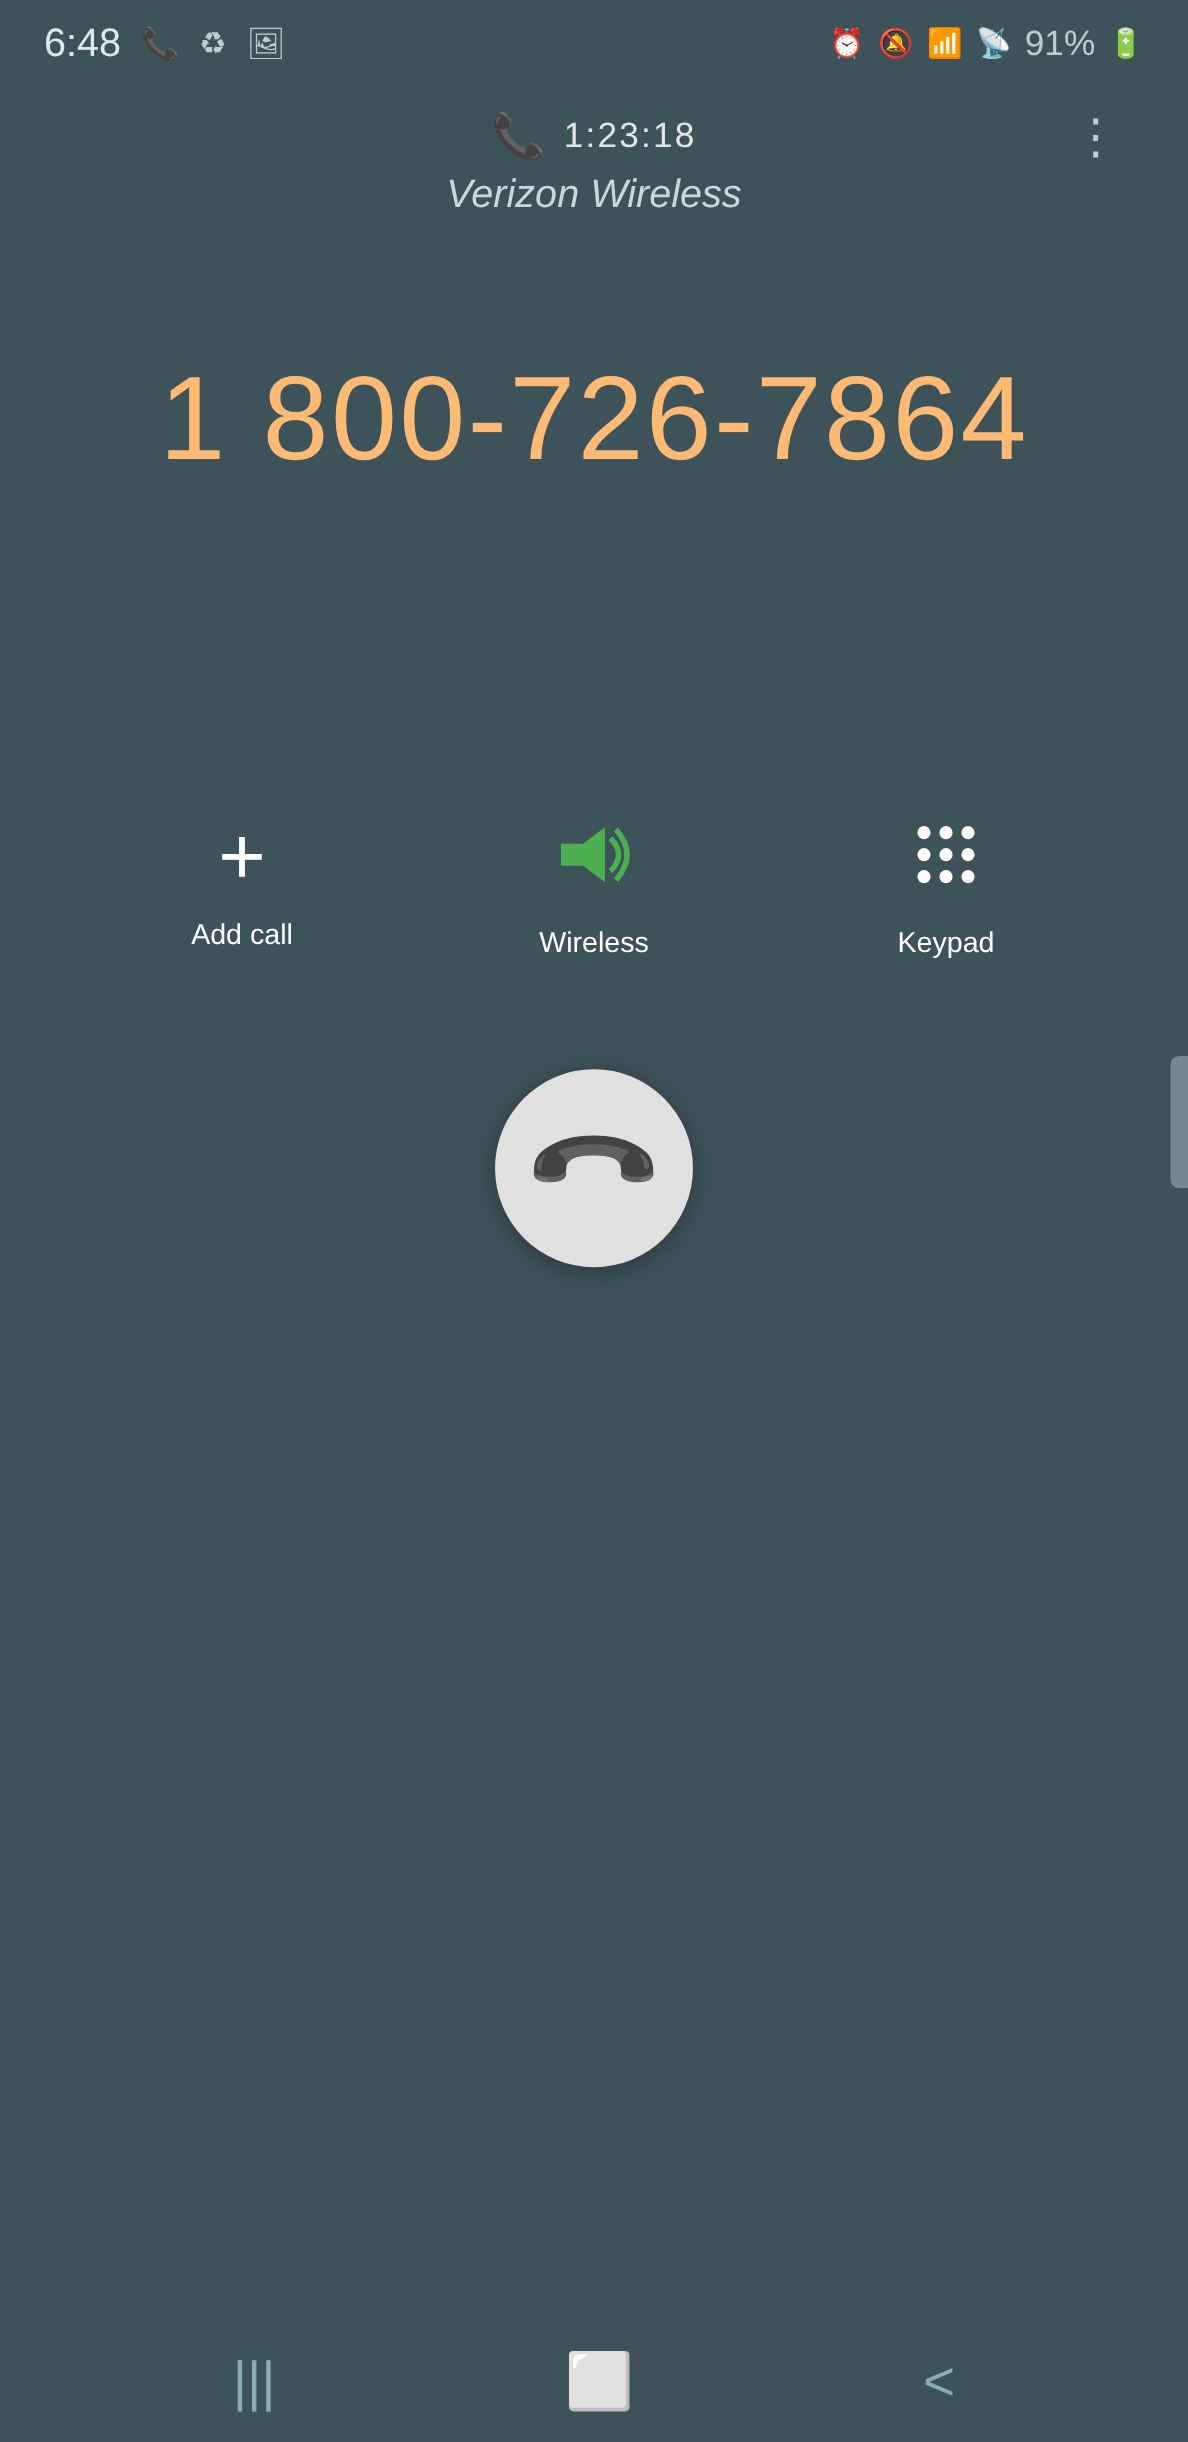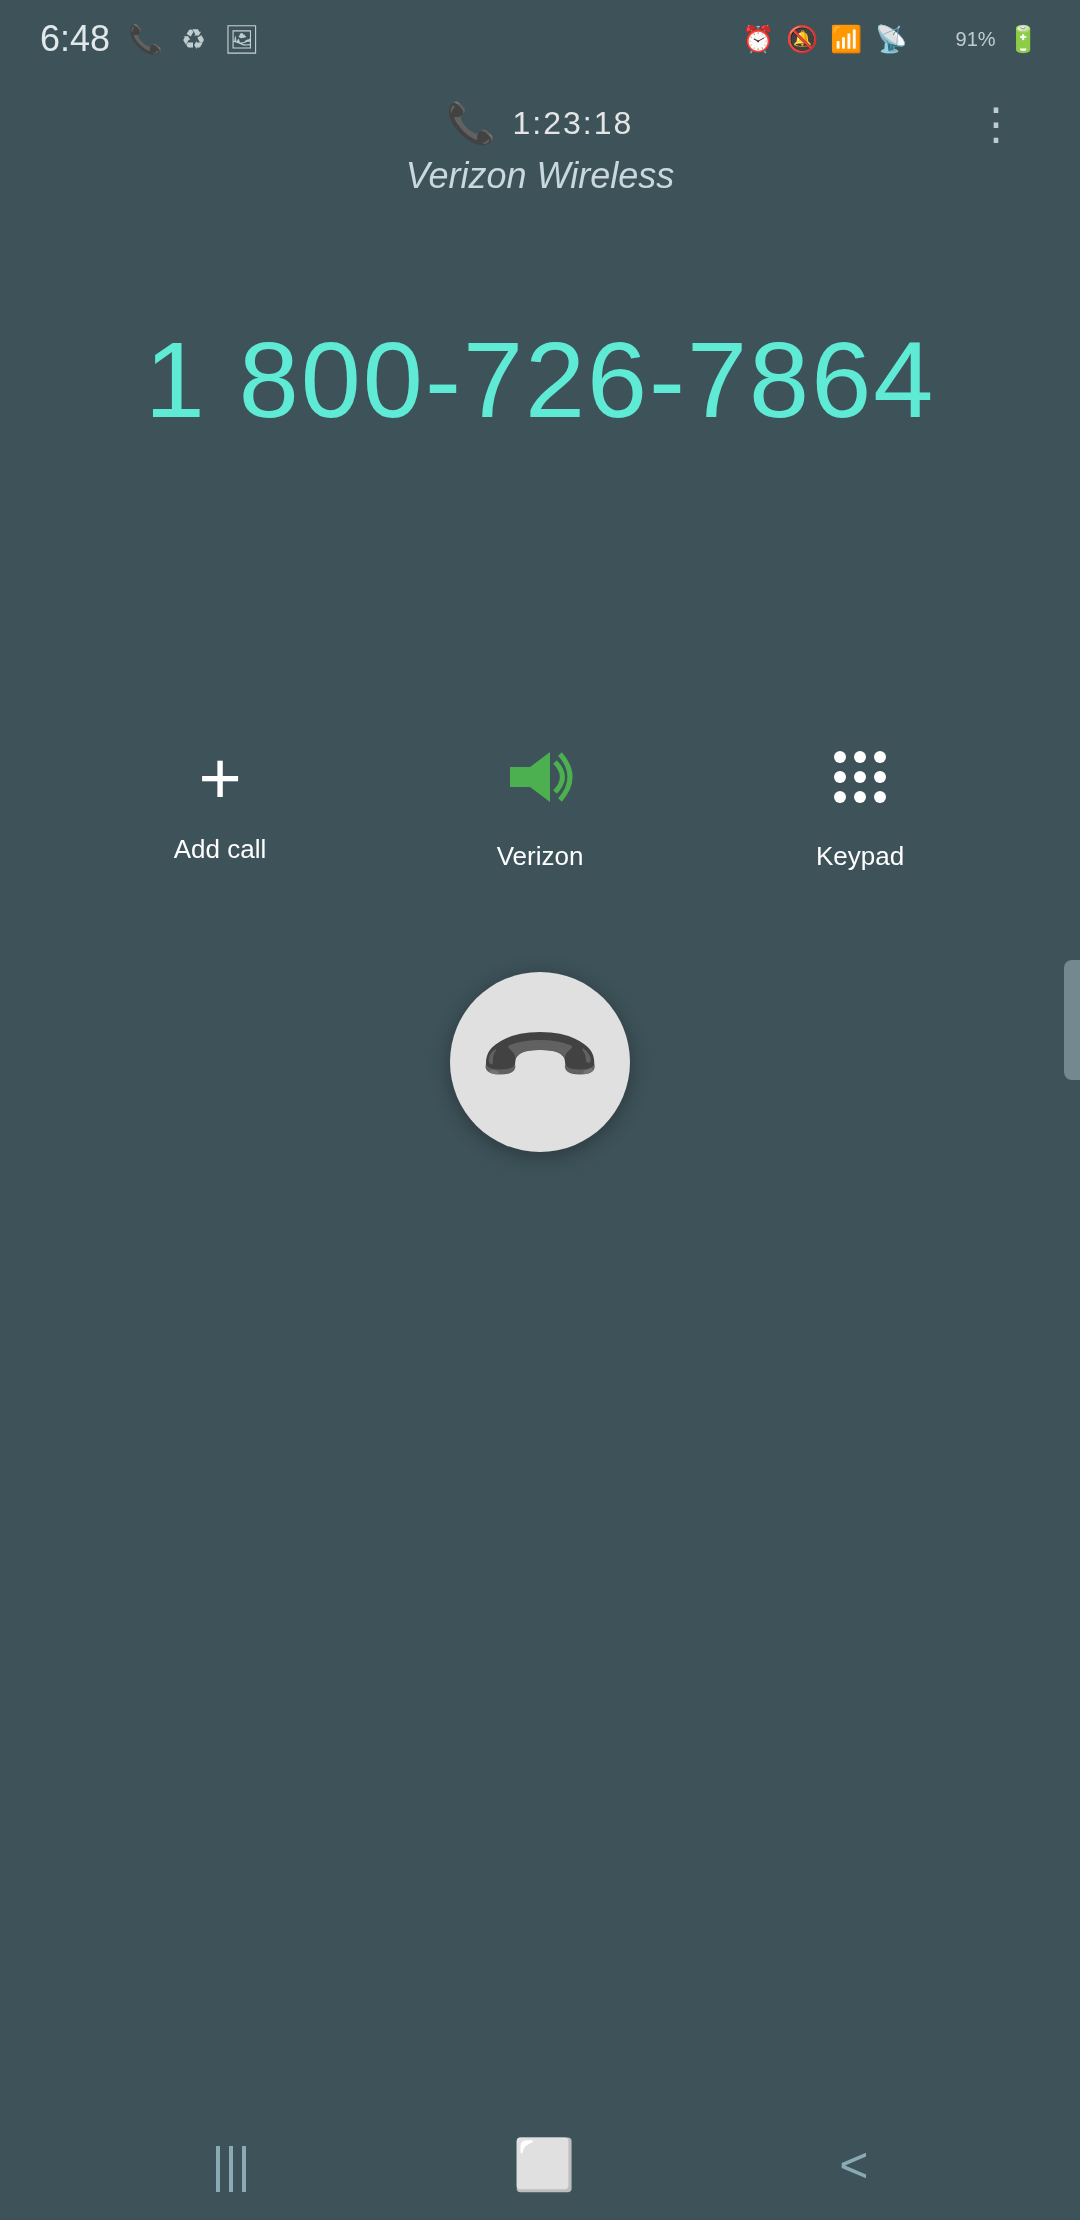--- a/index.html
+++ b/index.html
@@ -38,23 +38,22 @@
       color: #c0cdd0;
     }
     .status-right {
       display: flex;
       align-items: center;
       gap: 12px;
       font-size: 26px;
       color: #c0cdd0;
     }
     .battery-text {
-      font-size: 20px;
-      color: #c0cdd0;
-      margin-left: 36px;
+      font-size: 32px;
+      color: #c0cdd0;
     }
 
     
     .call-header {
       display: flex;
       justify-content: center;
       align-items: center;
       margin-top: 30px;
       position: relative;
       padding: 0 60px;
@@ -89,21 +88,21 @@
       margin-top: 8px;
       font-weight: 300;
       font-style: italic;
     }
 
     
     .phone-number {
       text-align: center;
       font-size: 108px;
       font-weight: 300;
-      color: #5eead4;
+      color: #fdba74;
       margin-top: 120px;
       letter-spacing: 2px;
       font-family: 'Comic Sans MS', cursive, sans-serif;
       padding: 0 40px;
     }
 
     
     .actions-grid {
       display: grid;
       grid-template-columns: 1fr 1fr 1fr;
@@ -241,21 +240,21 @@
 
 
   <div class="action-item">
     <span class="action-icon active">
       <svg width="80" height="70" viewBox="0 0 80 70" fill="#4caf50">
         <polygon points="10,25 30,25 50,10 50,60 30,45 10,45"></polygon>
         <path d="M55,20 Q70,35 55,50" stroke="#4caf50" stroke-width="5" fill="none"></path>
         <path d="M60,12 Q80,35 60,58" stroke="#4caf50" stroke-width="5" fill="none"></path>
       </svg>
     </span>
-    <span class="action-label">Verizon</span>
+    <span class="action-label">Wireless</span>
   </div>
 
 
   <div class="action-item">
     <span class="action-icon">
       <svg width="70" height="70" viewBox="0 0 70 70" fill="white">
         <circle cx="15" cy="15" r="6"></circle>
         <circle cx="35" cy="15" r="6"></circle>
         <circle cx="55" cy="15" r="6"></circle>
         <circle cx="15" cy="35" r="6"></circle>

